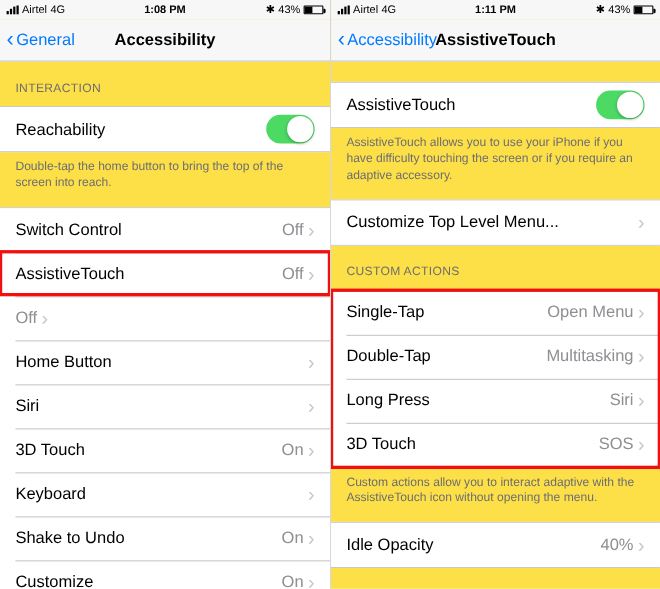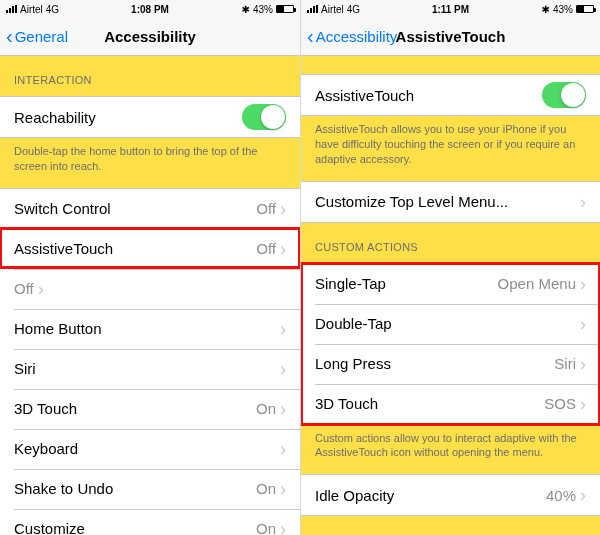--- a/index.html
+++ b/index.html
@@ -266,20 +266,21 @@
 
     <div class="section-header">CUSTOM ACTIONS</div>
     <div class="group" style="position:relative">
       <div class="row">
         <span class="label">Single-Tap</span>
         <span class="value">Open Menu</span>
         <span class="chevron">›</span>
       </div>
       <div class="row">
         <span class="label">Double-Tap</span>
+        <span class="value">Multitasking</span>
         <span class="chevron">›</span>
       </div>
       <div class="row">
         <span class="label">Long Press</span>
         <span class="value">Siri</span>
         <span class="chevron">›</span>
       </div>
       <div class="row">
         <span class="label">3D Touch</span>
         <span class="value">SOS</span>

